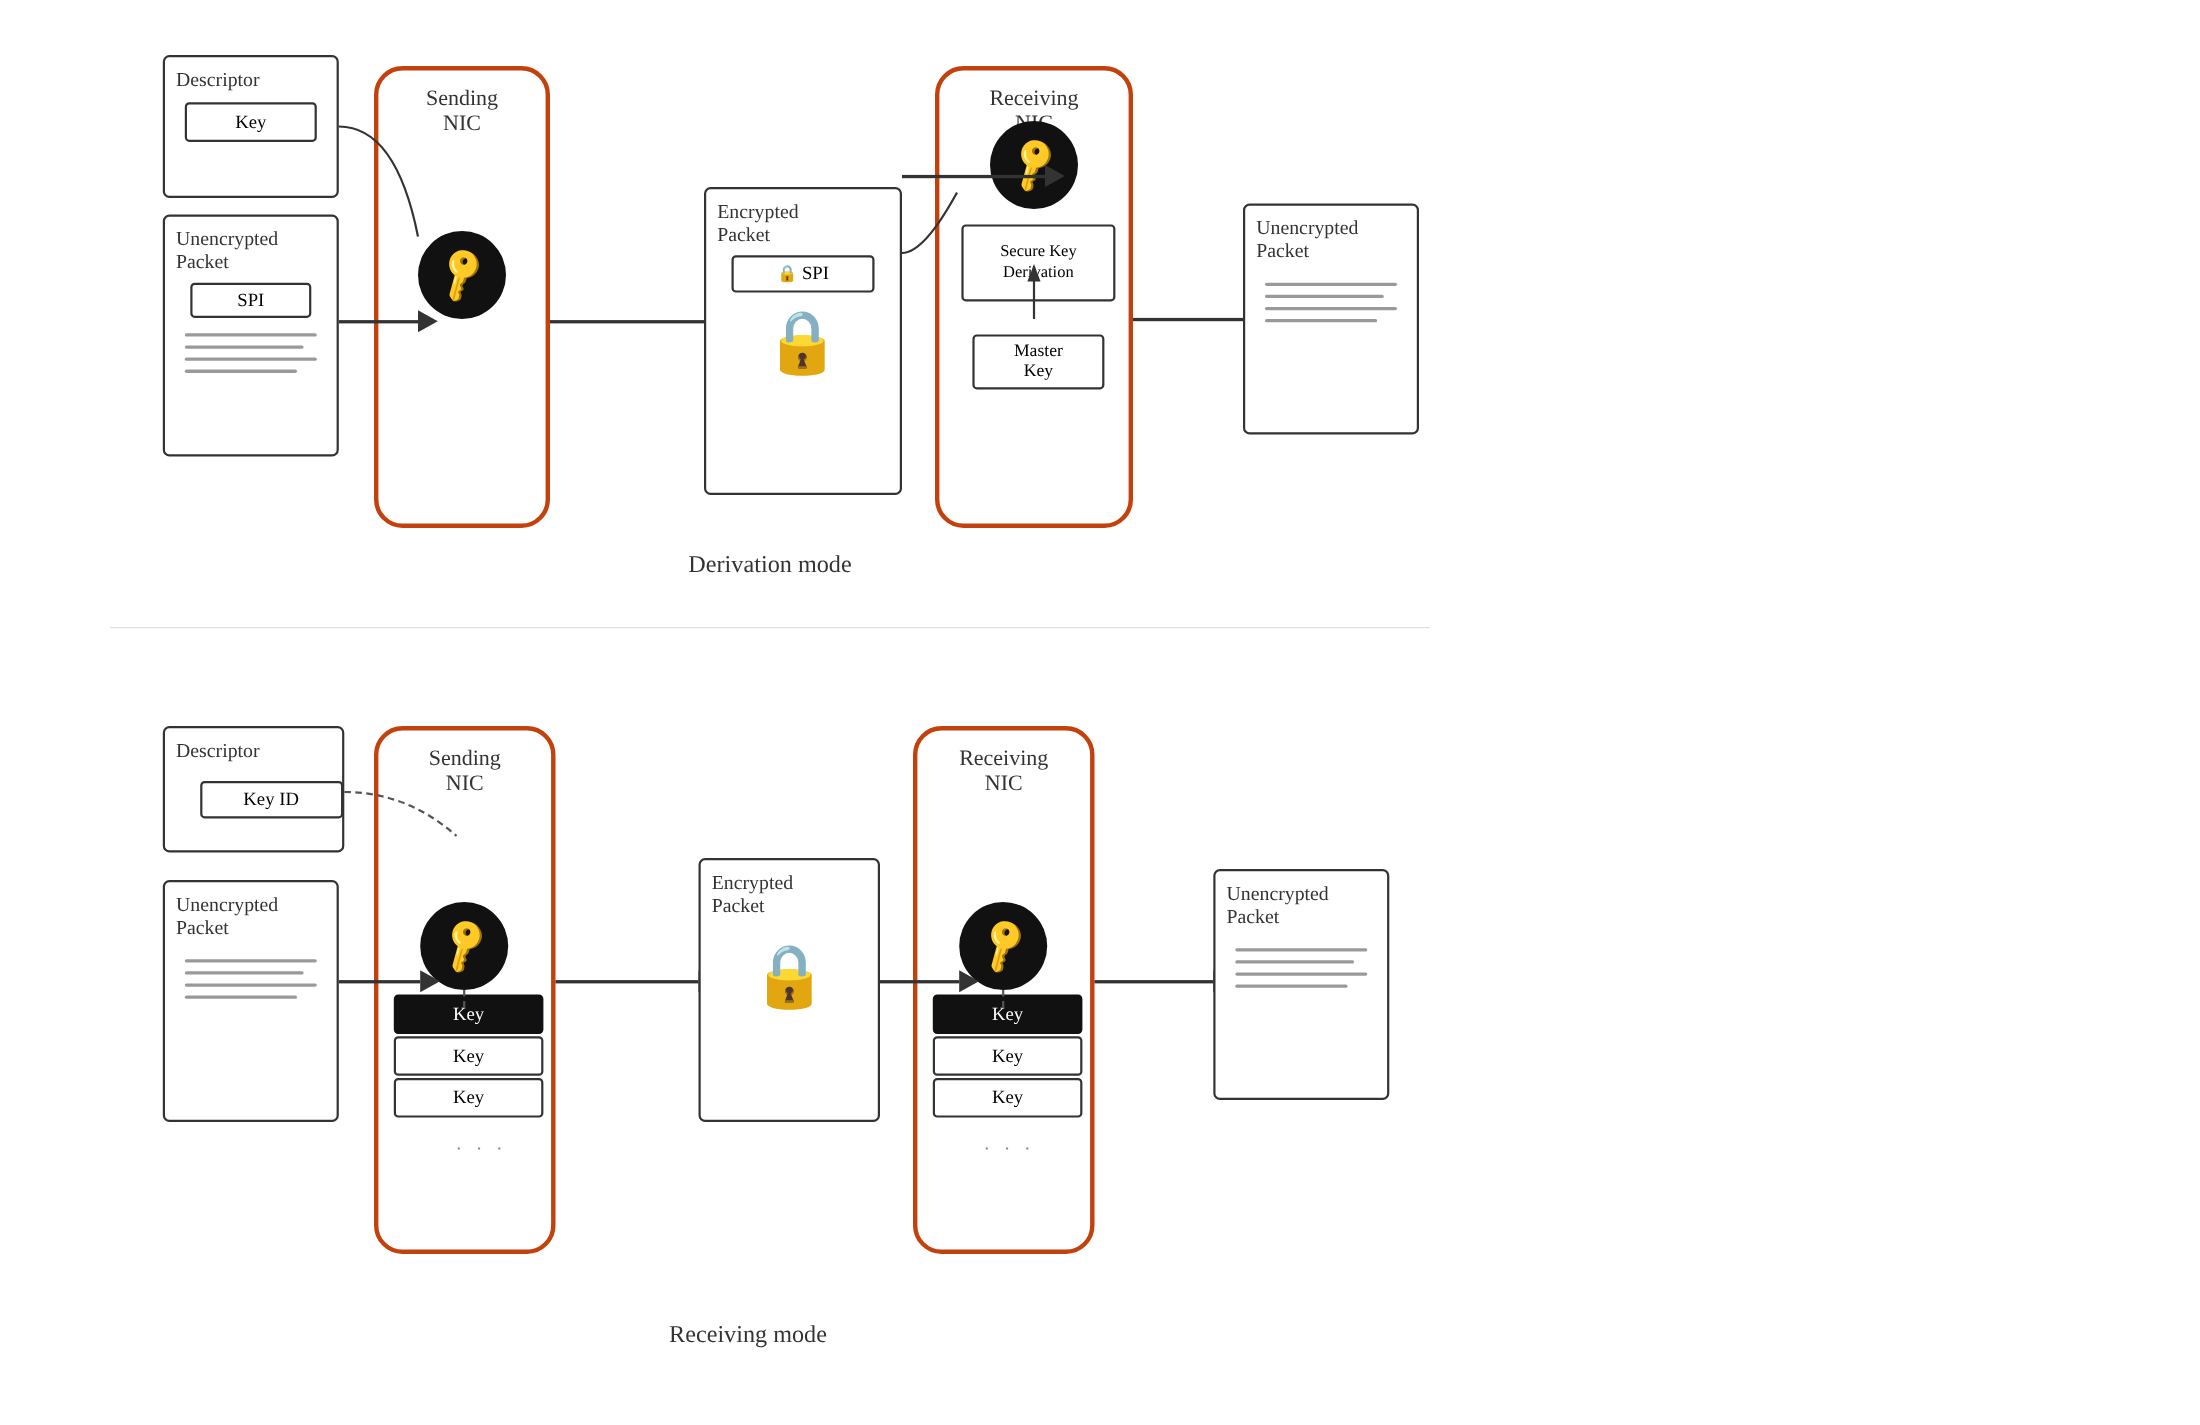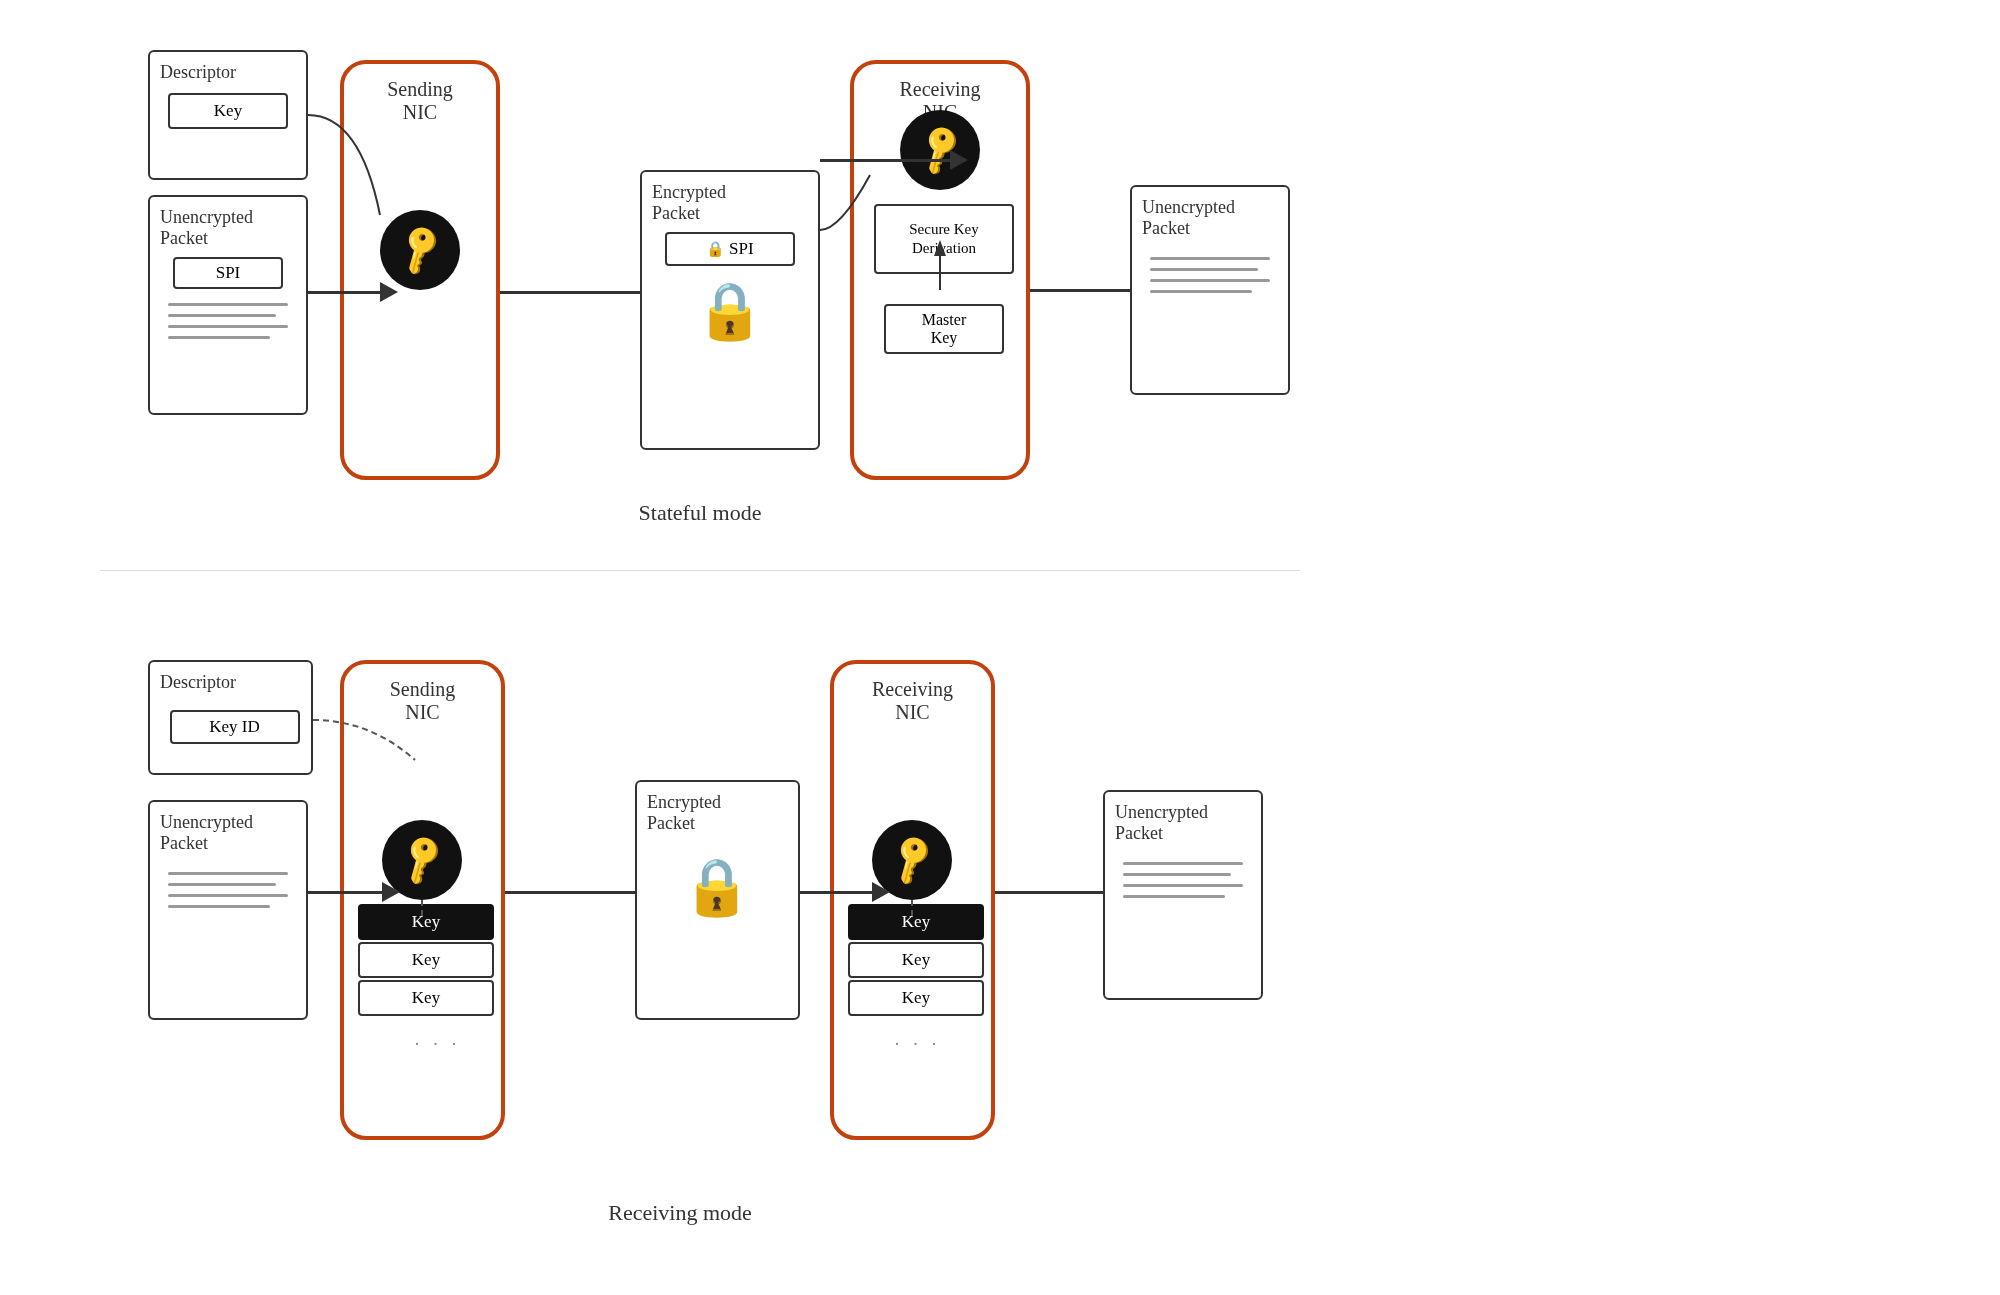--- a/index.html
+++ b/index.html
@@ -231,25 +231,25 @@
 
     <path class="solid-line" d="M 308 115 Q 360 115 380 215" marker-end="none"></path>
 
     <path class="solid-line" d="M 820 230 Q 840 230 870 175" marker-end="none"></path>
 
     <line class="solid-line" x1="940" y1="290" x2="940" y2="242" marker-end="none"></line>
 
     <polygon points="940,240 934,256 946,256" fill="#333"></polygon>
   </svg>
 
-  <div class="section-caption" style="left:550px; top:500px; width:300px;">Stateful mode</div>
+  <div class="section-caption" style="left:550px; top:500px; width:300px;">Derivation mode</div>
 
   <div class="box" style="left:148px; top:660px; width:165px; height:115px; padding:10px;">
     <div class="box-label" style="font-size:18px; margin-bottom:10px;">Descriptor</div>
-    <div class="inner-box" style="position:relative; left:4px; top:0; width:130px; height:34px; margin:17px auto;">
+    <div class="inner-box" style="position:relative; left:16px; top:0; width:130px; height:34px; margin:17px auto;">
       <span style="font-size:17px;">Key ID</span>
     </div>
   </div>
 
   <div class="box" style="left:148px; top:800px; width:160px; height:220px; padding:10px;">
     <div style="font-size:18px; color:#333; margin-bottom:14px;">
       <span>Unencrypted</span><br>
       <span>Packet</span>
     </div>
     <div style="padding: 4px 8px; margin-top:10px;">

